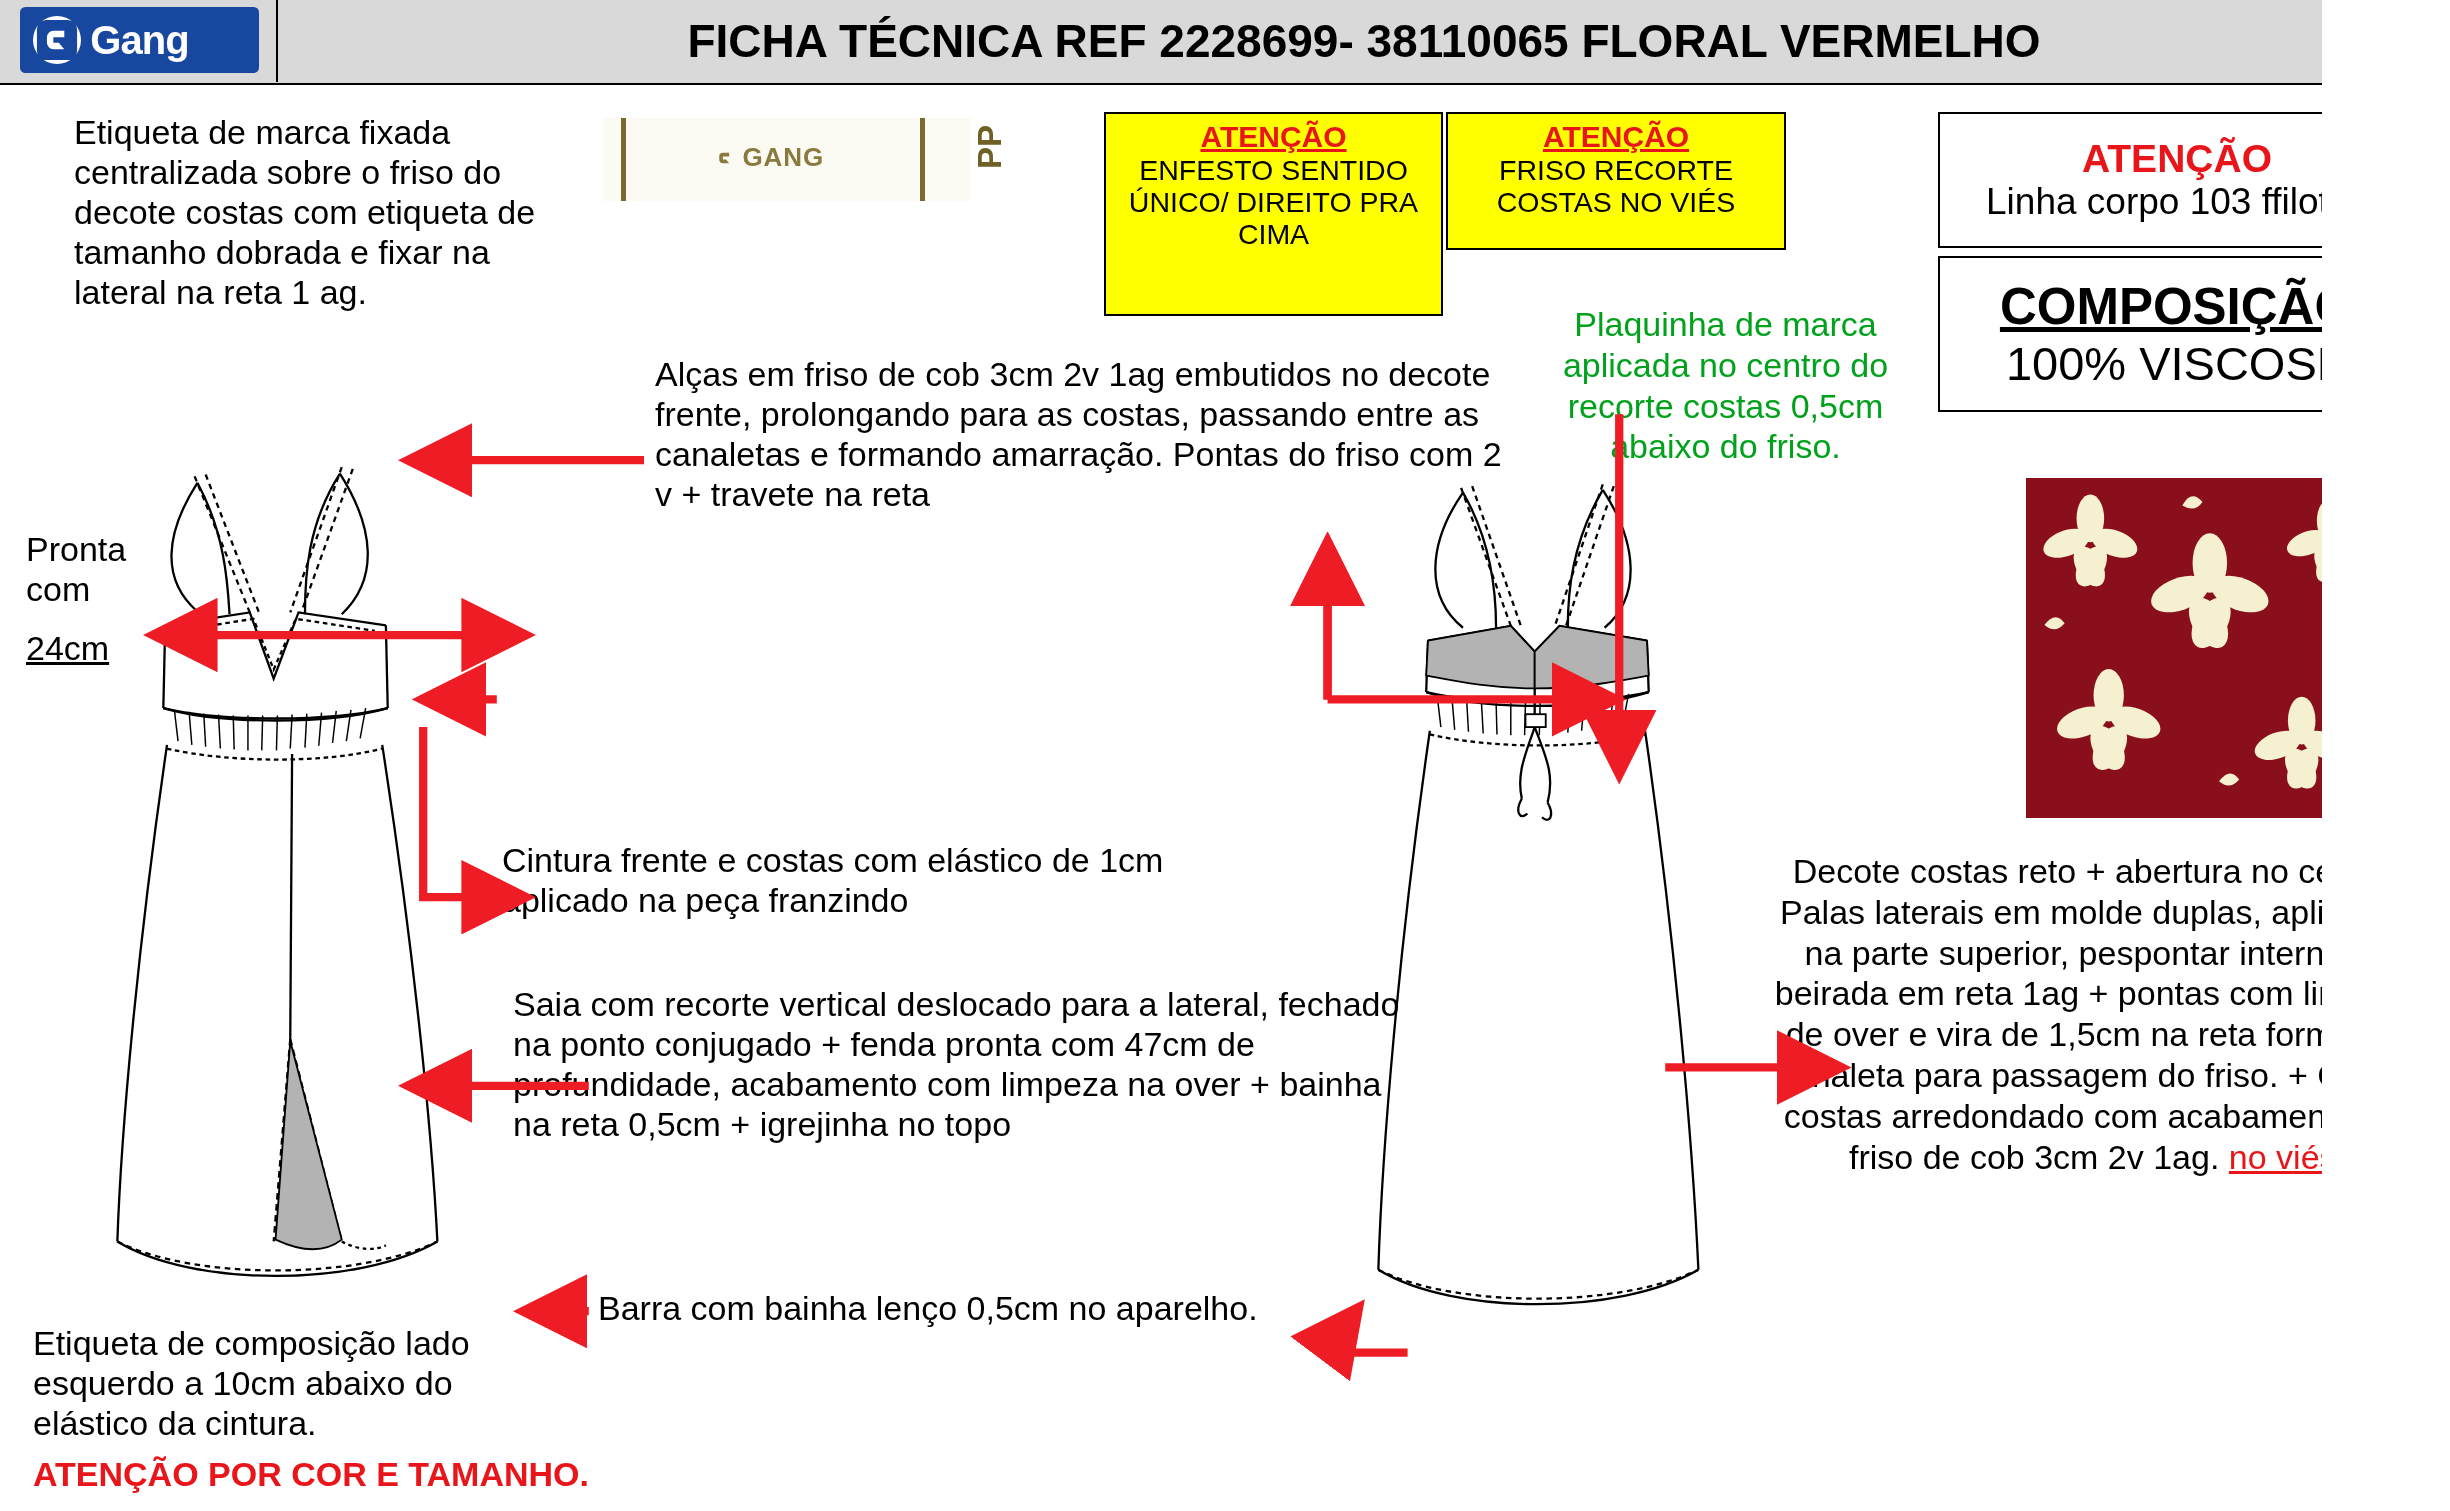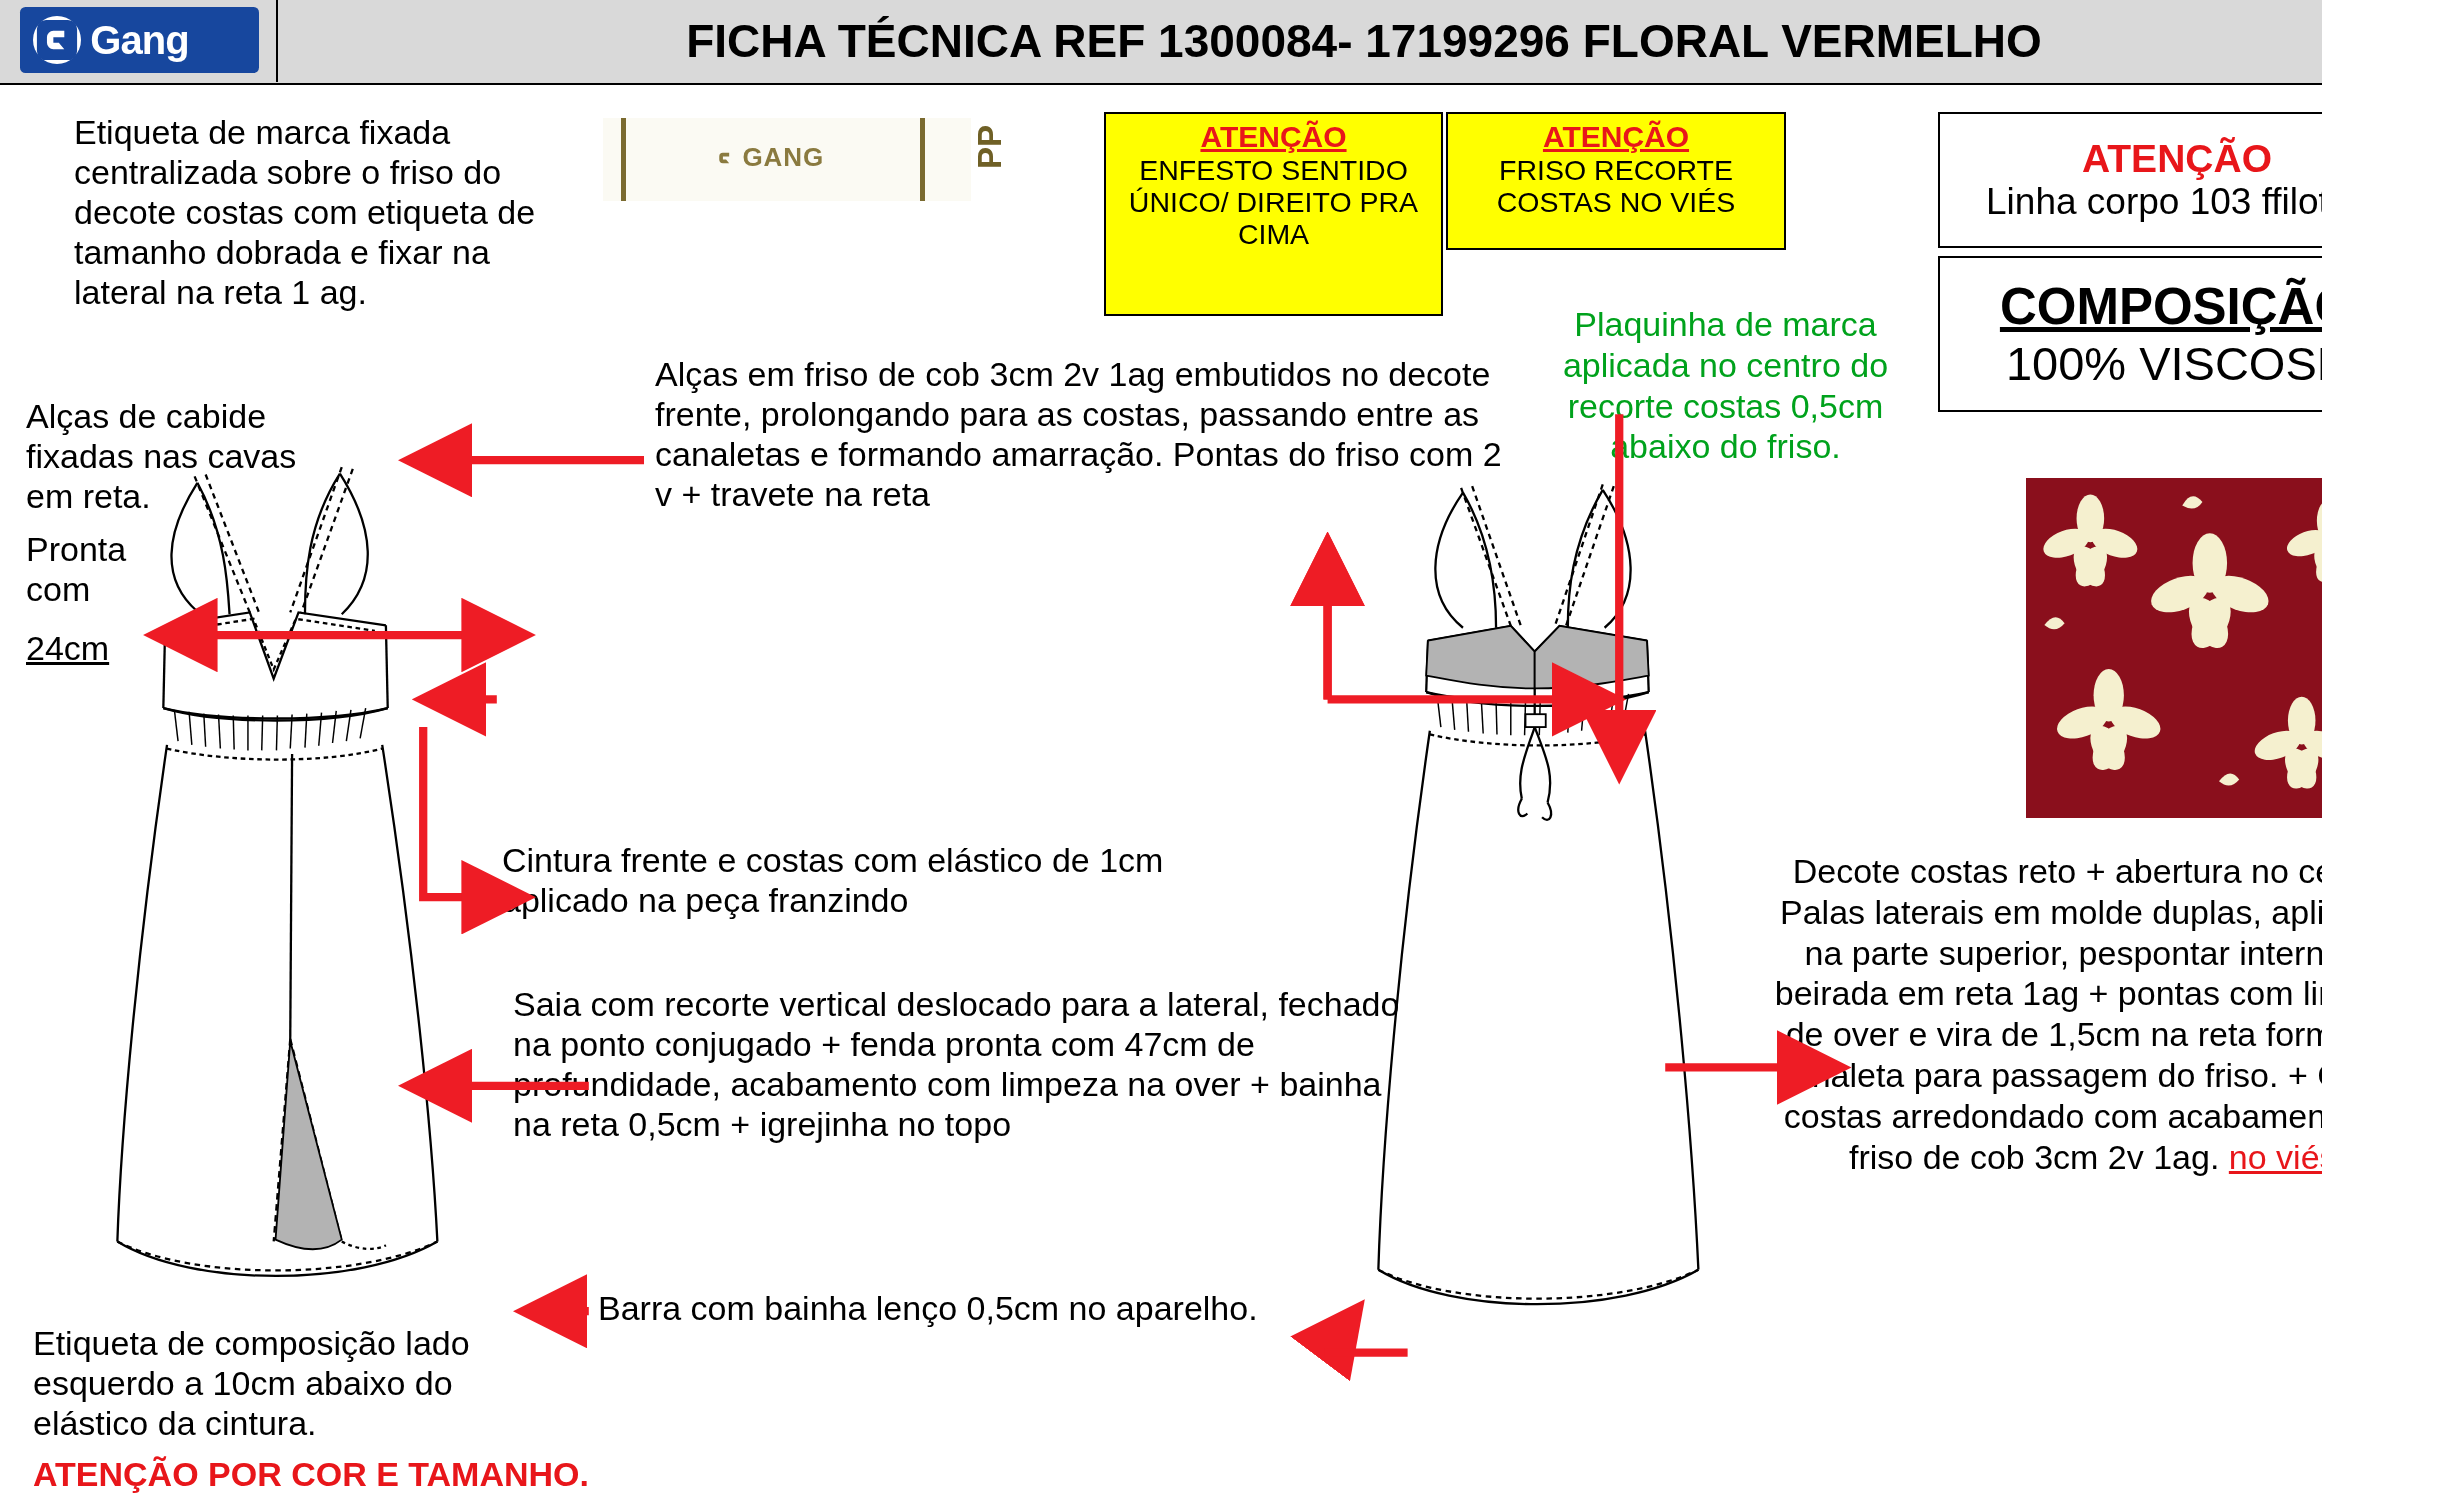--- a/index.html
+++ b/index.html
@@ -99,21 +99,21 @@
     <div class="abs" id="logo-box">
       <div id="logo-mark">
         <svg width="42" height="42" viewBox="0 0 46 46">
           <rect x="1" y="1" width="44" height="44" rx="10" fill="#17479e"></rect>
           <path d="M31 13 H19 a7 7 0 0 0 -7 7 v6 a7 7 0 0 0 7 7 h12 l-6 -7 h-6 v-6 h12 z" fill="#ffffff"></path>
         </svg>
       </div>
       <div id="logo-text">Gang</div>
     </div>
     <div class="abs" id="title-box">
-      <div id="doc-title">FICHA TÉCNICA REF 1300084- 17199296 FLORAL VERMELHO</div>
+      <div id="doc-title">FICHA TÉCNICA REF 2228699- 38110065 FLORAL VERMELHO</div>
     </div>
   </div>
 
   <div class="abs txt" style="left:74px;top:112px;width:515px;">Etiqueta de marca fixada centralizada sobre o friso do decote costas com etiqueta de tamanho dobrada e fixar na lateral na reta 1 ag.</div>
 
   <div class="abs" id="label-swatch">
     <div class="vline" style="left:18.4px;"></div>
     <div class="vline" style="left:317px;"></div>
     <div id="label-gang">
       <svg width="24" height="24" viewBox="0 0 46 46">
@@ -188,21 +188,20 @@
           <ellipse cx="-14" cy="22" rx="14" ry="24" transform="rotate(-30)"></ellipse>
         </g>
         <path d="M170 30 q10 -18 22 -4 q-8 12 -22 4Z"></path>
         <path d="M380 180 q12 -16 22 -2 q-10 12 -22 2Z"></path>
         <path d="M20 160 q12 -16 22 -2 q-10 12 -22 2Z"></path>
         <path d="M210 330 q12 -16 22 -2 q-10 12 -22 2Z"></path>
       </g>
     </svg>
   </div>
 
-  <div class="abs txt" style="left:26px;top:396px;width:285px;">Alças de cabide fixadas nas cavas em reta.</div>
   <div class="abs txt" style="left:26px;top:529px;width:156px;">Pronta com</div>
   <div class="abs txt u" style="left:26px;top:628px;">24cm</div>
 
   <div class="abs txt" style="left:655px;top:354px;width:865px;">Alças em friso de cob 3cm 2v 1ag embutidos no decote frente, prolongando para as costas, passando entre as canaletas e formando amarração. Pontas do friso com 2 v + travete na reta</div>
 
 
   <div class="abs txt" style="left:486px;top:840px;width:773px;margin-left:16px;">Cintura frente e costas com elástico de 1cm aplicado na peça franzindo</div>
 
   <div class="abs txt" style="left:513px;top:984px;width:911px;text-align:left;">Saia com recorte vertical deslocado para a lateral, fechado na ponto conjugado + fenda pronta com 47cm de profundidade, acabamento com limpeza na over + bainha na reta 0,5cm + igrejinha no topo</div>
 

